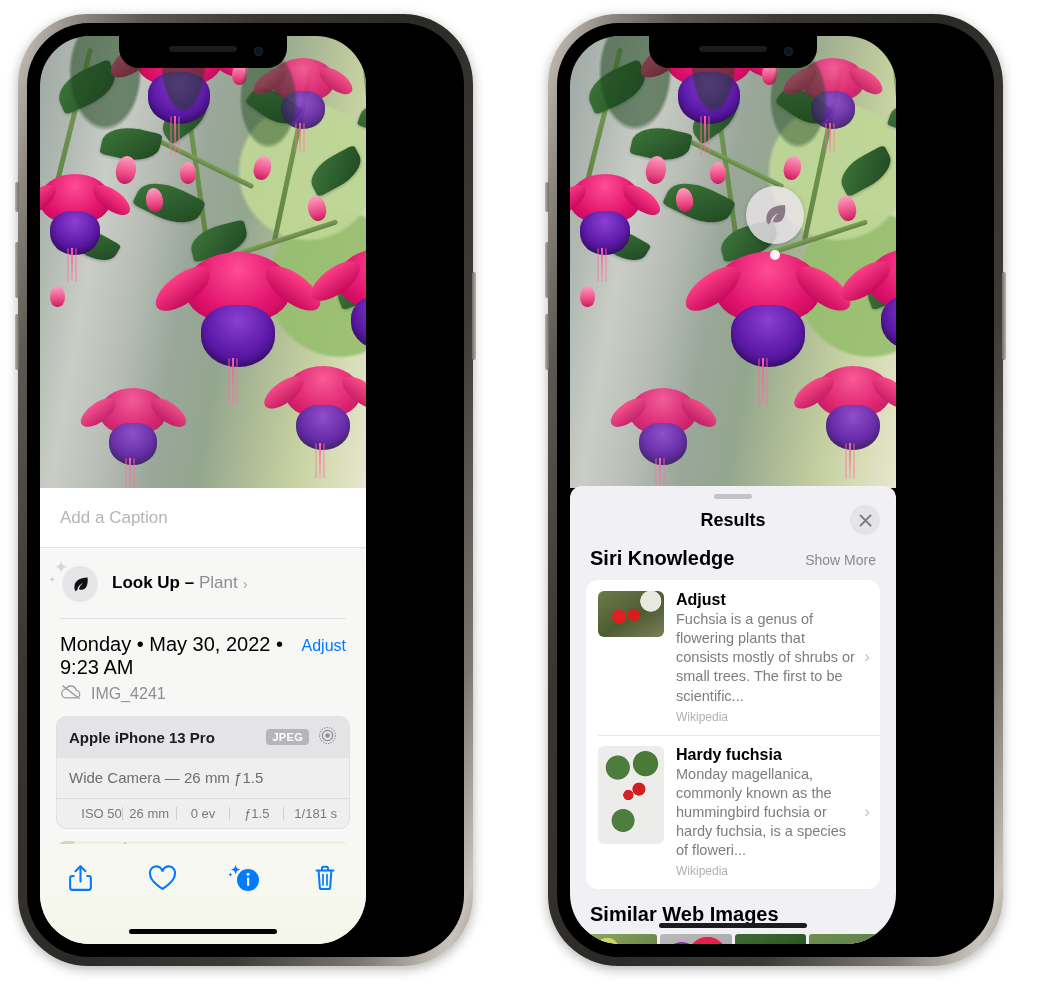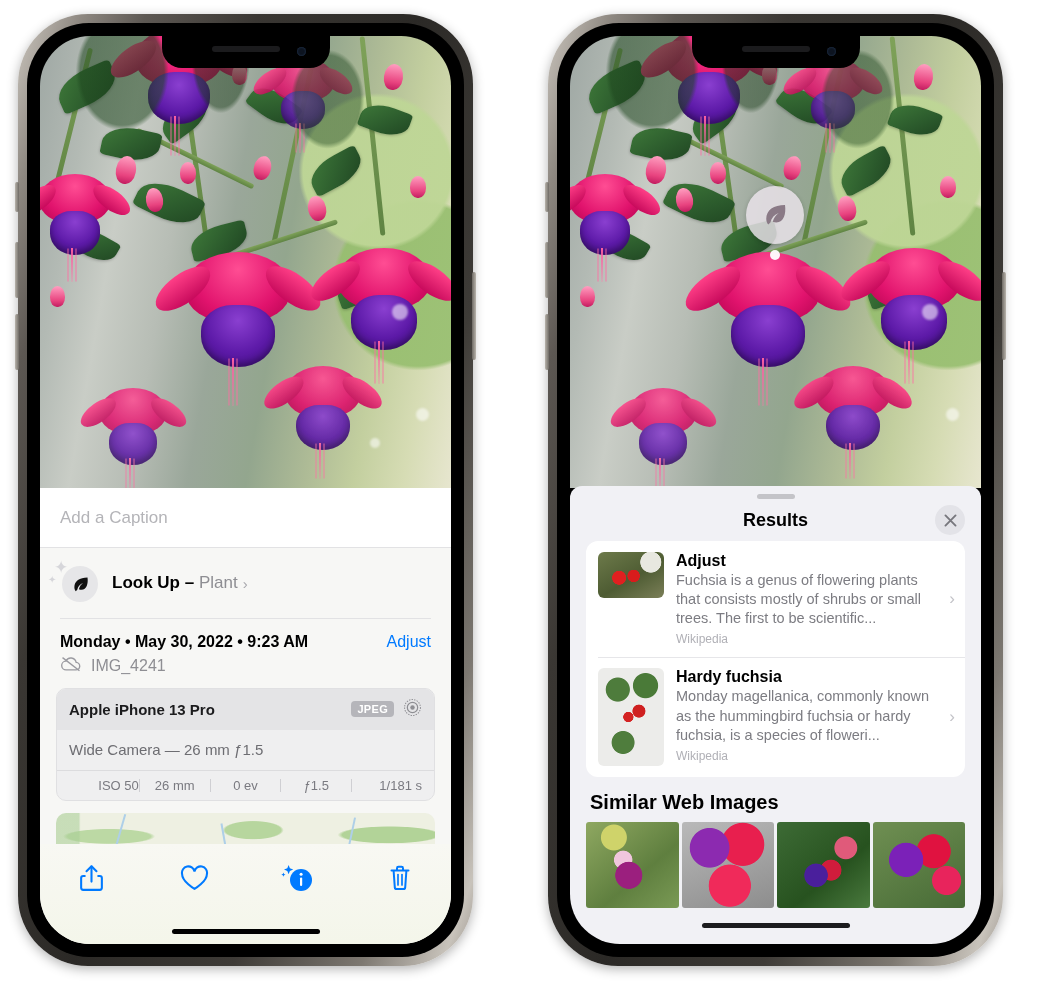--- a/index.html
+++ b/index.html
@@ -32,21 +32,21 @@
   .phone-inner {
     position: absolute;
     left: 9px; top: 9px;
     width: 437px; height: 934px;
     border-radius: 62px;
     background: #000;
   }
   .screen {
     position: absolute;
     left: 13px; top: 13px;
-    width: 411px; height: 908px;
+    width: 326px; height: 908px;
     border-radius: 50px;
     overflow: hidden;
     background: #000;
   }
 
   
   .notch {
     position: absolute;
     left: 50%; top: 0;
     transform: translateX(-50%);
@@ -216,21 +216,21 @@
   .lookup-text { margin-left: 12px; font-size: 17px; color: #000; font-weight: bold; }
   .lookup-text .sub { font-weight: normal; color: #8e8e93; }
   .lookup-chev { margin-left: 5px; color: #a9a9ae; font-size: 15px; }
 
   .meta-sep { height: .5px; background: #e2e2e4; margin: 0 20px; }
 
   .date-row {
     display: flex; align-items: baseline; justify-content: space-between;
     padding: 14px 20px 2px 20px;
   }
-  .date-text { font-size: 16px; color: #000; font-weight: bold; text-align: right; }
+  .date-text { font-size: 20px; color: #000; font-weight: normal; }
   .adjust-link { font-size: 16px; color: #007aff; }
   .file-row {
     display: flex; align-items: center;
     padding: 3px 3px 12px 20px;
     gap: 9px;
   }
   .file-name { font-size: 16px; color: #8e8e93; }
 
   .exif-card {
     margin: 0 16px;
@@ -750,20 +750,24 @@
 
           <div class="results-head">
             <div class="results-title">Results</div>
             <div class="close-btn">
               <svg width="15" height="15" viewBox="0 0 16 16" aria-hidden="true">
                 <path d="M2.6 2.6 L13.4 13.4 M13.4 2.6 L2.6 13.4" stroke="#77777d" stroke-width="2" stroke-linecap="round"></path>
               </svg>
             </div>
           </div>
 
+          <div class="section-head">
+            <div class="section-title">Siri Knowledge</div>
+            <div class="section-action">Show More</div>
+          </div>
 
           <div class="cards">
 
             <div class="card">
               <div class="card-thumb thumb-a"></div>
               <div class="card-body">
                 <div class="card-title">Adjust</div>
                 <div class="card-desc">Fuchsia is a genus of flowering plants that consists mostly of shrubs or small trees. The first to be scientific...</div>
                 <div class="card-src">Wikipedia</div>
               </div>

